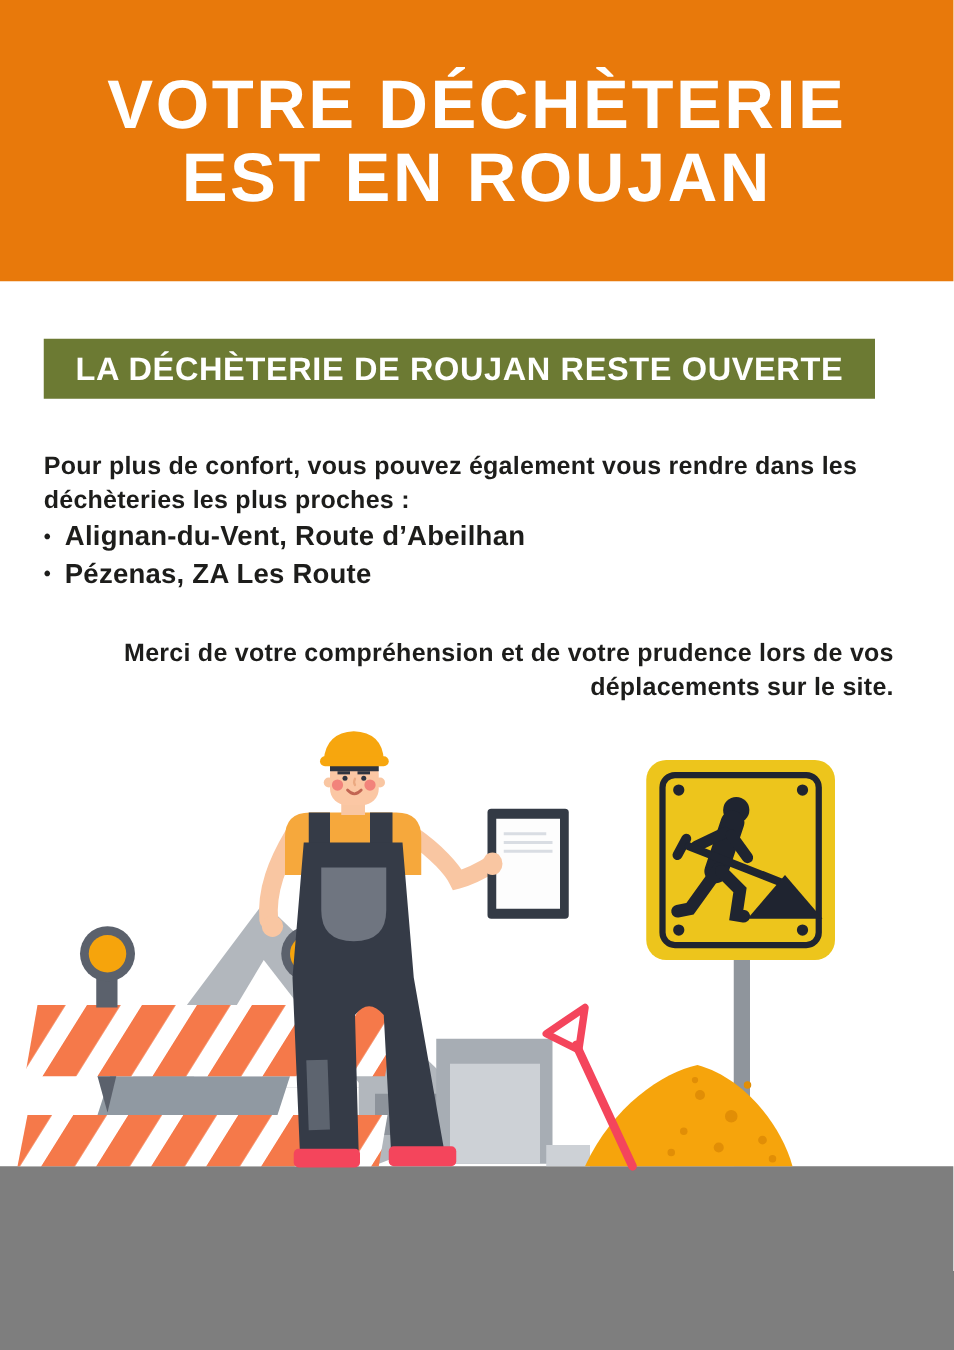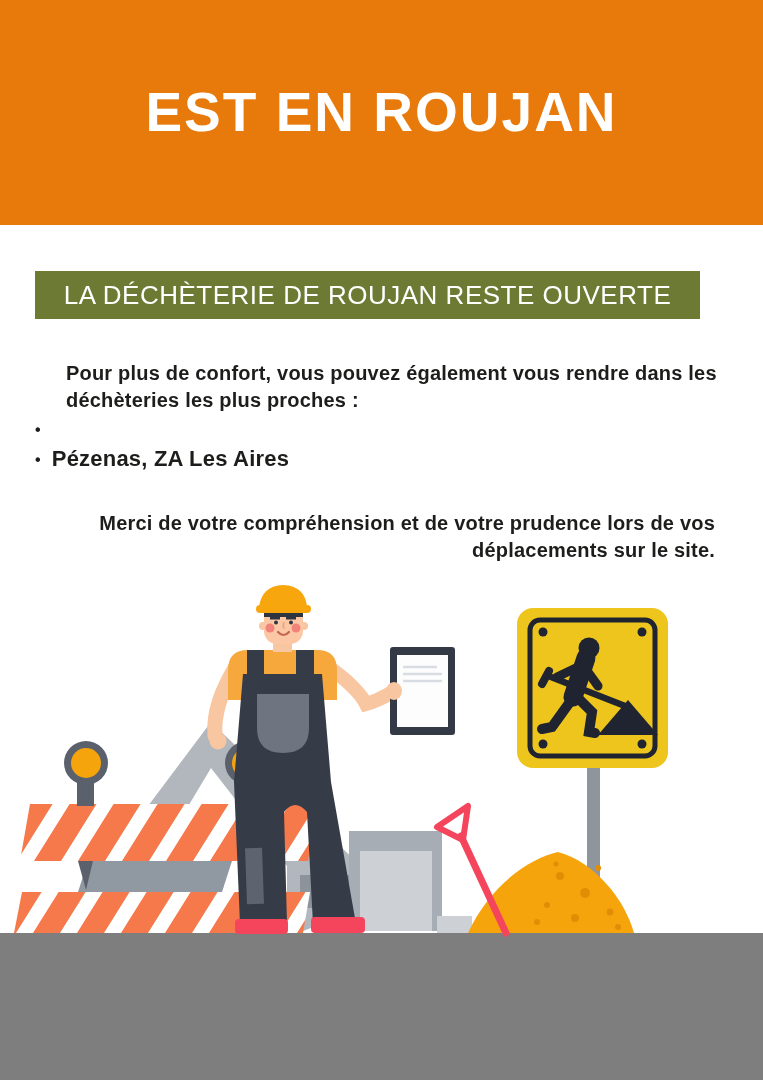--- a/index.html
+++ b/index.html
@@ -19,63 +19,65 @@
     display:block;text-align:center;
     color:#ffffff;font-weight:bold;
     font-size:55px;line-height:59px;letter-spacing:2px;
   }
   .ribbon{
     position:absolute;top:271px;left:35px;width:665px;height:48px;
     background:var(--banner-green,#6C7A33);
     display:flex;align-items:center;justify-content:center;
   }
   .ribbon-text{
-    color:#ffffff;font-weight:normal;font-size:26px;letter-spacing:0.5px;white-space:nowrap;
+    color:#ffffff;font-weight:bold;font-size:26px;letter-spacing:0.5px;white-space:nowrap;
   }
   .intro,.closing{
     position:absolute;left:35px;width:680px;
     color:var(--text-dark,#1D1D1B);
     font-size:20px;line-height:27px;font-weight:bold;letter-spacing:0.2px;
   }
-  .intro{top:340px;margin-left:31px;}
+  .intro{top:340px;}
   .closing{top:490px;text-align:right;}
   .locations{
     position:absolute;top:414px;left:35px;width:680px;
     list-style:none;margin:0;padding:0;
   }
   .locations li{
     display:flex;align-items:center;
     color:var(--text-dark,#1D1D1B);
     font-size:22px;line-height:30px;font-weight:bold;letter-spacing:0.2px;
   }
   .locations .dot{font-size:16px;margin-right:11px;position:relative;top:1px;}
   .illustration{position:absolute;top:560px;left:0;width:763px;height:520px;}
 </style>
 </head>
 <body>
 
 <div class="poster">
 
   <header class="hero">
+    <span class="hero-line">VOTRE DÉCHÈTERIE</span>
     <span class="hero-line">EST EN ROUJAN</span>
   </header>
 
   <div class="ribbon">
     <span class="ribbon-text">LA DÉCHÈTERIE DE ROUJAN RESTE OUVERTE</span>
   </div>
 
   <p class="intro">Pour plus de confort, vous pouvez également vous rendre dans les déchèteries les plus proches :</p>
 
   <ul class="locations">
     <li>
       <span class="dot">•</span>
+      <span>Alignan-du-Vent, Route d’Abeilhan</span>
     </li>
     <li>
       <span class="dot">•</span>
-      <span>Pézenas, ZA Les Aires</span>
+      <span>Pézenas, ZA Les Route</span>
     </li>
   </ul>
 
   <p class="closing">Merci de votre compréhension et de votre prudence lors de vos déplacements sur le site.</p>
 
   <div class="illustration">
     <svg width="763" height="520" viewBox="0 560 763 520" xmlns="http://www.w3.org/2000/svg">
       <defs>
         <pattern id="stripes" width="44" height="12" patternUnits="userSpaceOnUse" patternTransform="skewX(-32)">
           <rect width="44" height="12" fill="#ffffff"></rect>

